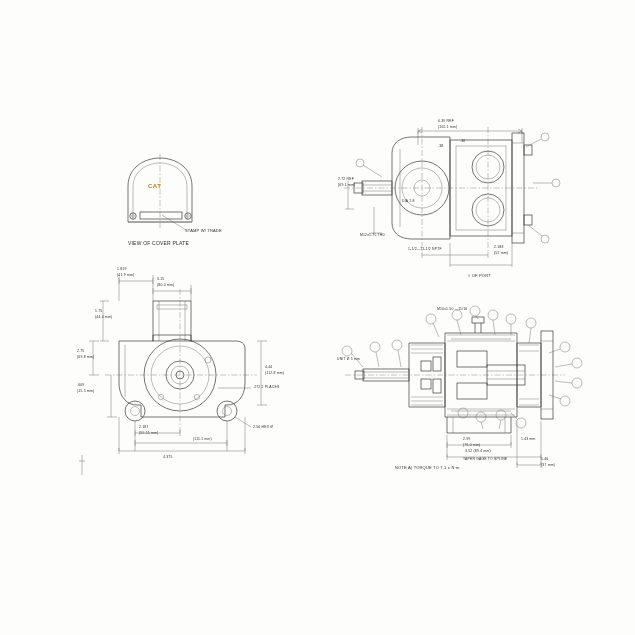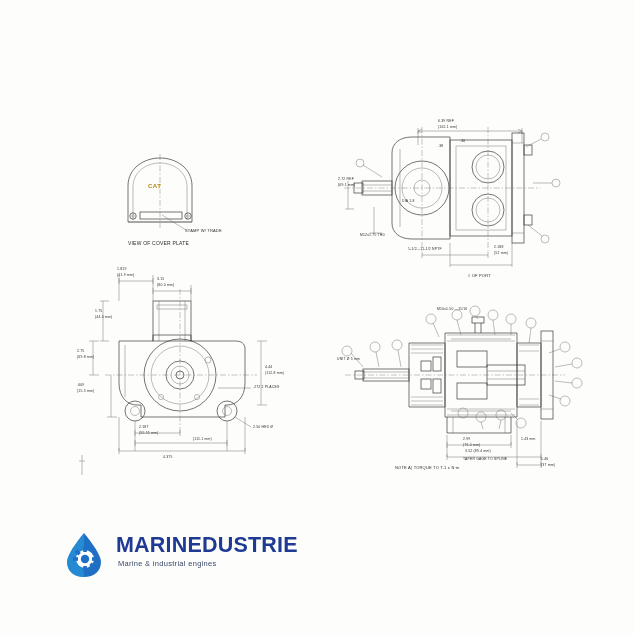--- a/index.html
+++ b/index.html
@@ -306,40 +306,20 @@
     <div class="lbl tiny" style="left:128px;top:132px;">2.99</div>
     <div class="lbl tiny" style="left:128px;top:138px;">(76.0 mm)</div>
     <div class="lbl tiny" style="left:130px;top:144px;">3.52 (89.4 mm)</div>
     <div class="lbl tiny" style="left:186px;top:132px;">1.43 mm</div>
     <div class="lbl tiny" style="left:206px;top:152px;">1.46</div>
     <div class="lbl tiny" style="left:206px;top:158px;">(37 mm)</div>
     <div class="lbl tiny2" style="left:60px;top:160px;">NOTE A) TORQUE TO 7.1 ± N·m</div>
     <div class="lbl tiny" style="left:128px;top:152px;">TAPER GAGE TO SPLINE</div>
   </div>
 
-  <div id="logo-area">
-    <svg width="48" height="48" viewBox="0 0 48 48" style="position:absolute;left:0;top:4px;">
-      <path d="M24,2 C24,2 7,22 7,31 C7,40 14,46 24,46 C34,46 41,40 41,31 C41,22 24,2 24,2 Z" fill="#1f6fc4"></path>
-      <path d="M24,2 C24,2 7,22 7,31 C7,40 14,46 24,46 L24,2 Z" fill="#2a9fe0" opacity=".55"></path>
-      <g fill="#ffffff">
-        <circle cx="25" cy="28" r="9"></circle>
-      </g>
-      <g fill="#1f6fc4">
-        <circle cx="25" cy="28" r="4.2"></circle>
-        <rect x="23.2" y="16" width="3.6" height="5"></rect>
-        <rect x="23.2" y="35" width="3.6" height="5"></rect>
-        <rect x="13" y="26.2" width="5" height="3.6"></rect>
-        <rect x="32" y="26.2" width="5" height="3.6"></rect>
-        <rect x="16" y="19" width="3.6" height="5" transform="rotate(-45 17.8 21.5)"></rect>
-        <rect x="30.4" y="32" width="3.6" height="5" transform="rotate(-45 32.2 34.5)"></rect>
-      </g>
-    </svg>
-    <div class="logo-text">MARINEDUSTRIE</div>
-    <div class="logo-sub">Marine &amp; industrial engines</div>
-  </div>
 
   <div class="blk" style="left:78px;top:455px;">
     <svg width="12" height="22" viewBox="0 0 12 22">
         <path class="thin" d="M4,0 L4,20 M1,6 L7,6"></path>
       </svg>
   </div>
 
 </div>
 
 </body></html>

